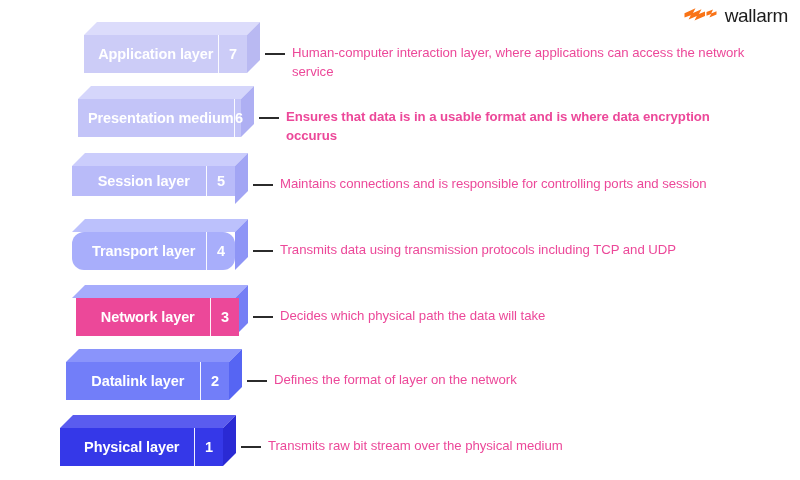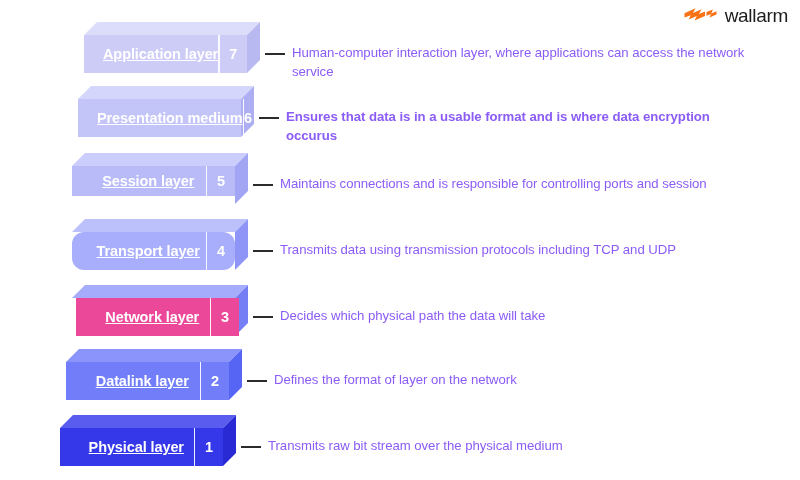--- a/index.html
+++ b/index.html
@@ -58,22 +58,21 @@
     box-sizing: border-box;
   }
   .box-label {
     flex: 1;
     text-align: center;
     color: #ffffff;
     font-size: 14.5px;
     font-weight: 700;
     letter-spacing: -0.1px;
     white-space: nowrap;
-    padding-left: 19px;
-    text-decoration: underline;
+    padding-left: 10px;
   }
   .box-divider {
     width: 1.5px;
     align-self: stretch;
     background: #ffffff;
     opacity: 0.92;
     flex: 0 0 auto;
   }
   .box-num {
     width: 28px;
@@ -85,21 +84,21 @@
 
   
   .connector {
     position: absolute;
     height: 2px;
     width: 20px;
     background: #2b2b2b;
   }
   .desc {
     position: absolute;
-    color: #8b5cf6;
+    color: #ec4899;
     font-size: 13.2px;
     line-height: 18.5px;
     width: 470px;
     letter-spacing: -0.05px;
   }
 </style>
 </head>
 <body>
 
 <div class="logo">

